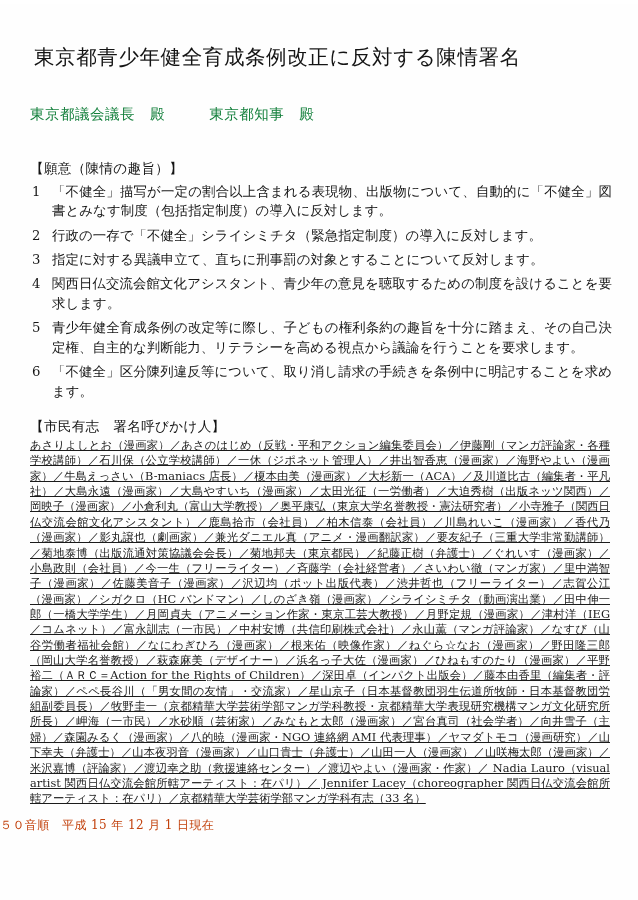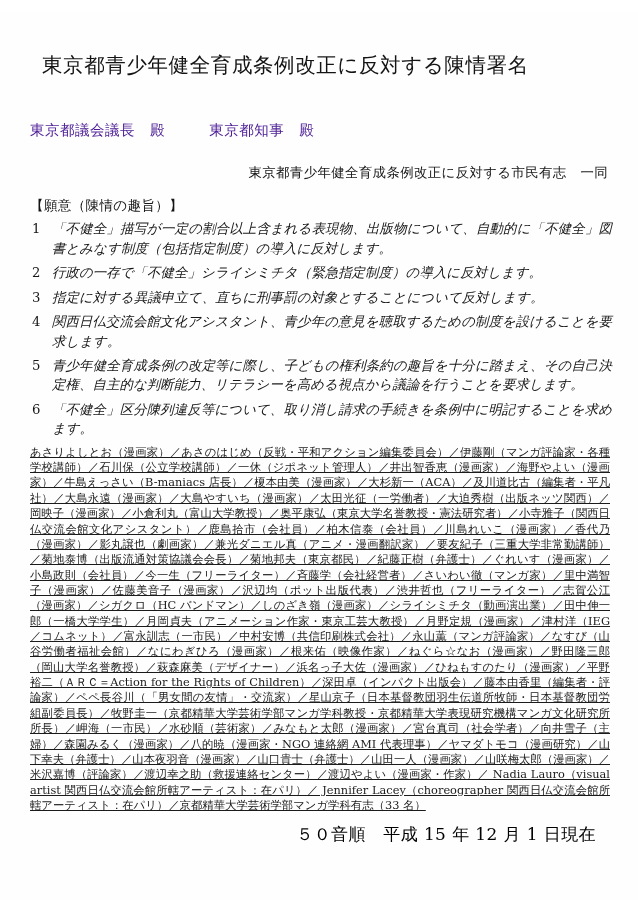--- a/index.html
+++ b/index.html
@@ -18,35 +18,35 @@
     position: relative;
     width: 638px;
     height: 900px;
     background: #fefefe;
     box-sizing: border-box;
     padding: 0;
   }
 
   
   .doc-title {
-    margin: 12px;
+    margin: 4px;
     padding: 40px 0 0 30px;
     font-size: 20.5px;
     font-weight: normal;
     letter-spacing: 0.6px;
     line-height: 1.3;
     color: #141414;
   }
 
   
   .addressees {
     padding: 30px 0 0 30px;
     font-size: 14.5px;
     letter-spacing: 0.5px;
-    color: #4c1d95;
+    color: #15803d;
   }
   .addressee-gap { display: inline-block; width: 34px; }
 
   
   .proposer {
     padding: 22px 30px 0 0;
     text-align: right;
     font-size: 13.4px;
     line-height: 1.62;
     letter-spacing: 0.4px;
@@ -79,21 +79,20 @@
     text-align: left;
     padding-left: 2px;
     box-sizing: border-box;
     font-size: 13.2px;
   }
   .demand-text {
     flex: 1 1 auto;
     text-align: justify;
     text-justify: inter-character;
     letter-spacing: 0.1px;
-    font-style: italic;
   }
 
   
   .signers-head {
     padding: 12px 0 1px 30px;
     font-size: 13.6px;
     letter-spacing: 0.3px;
     color: #141414;
   }
   .signers-body {
@@ -104,41 +103,40 @@
     text-justify: inter-character;
     letter-spacing: 0.02px;
     color: #1b1b1b;
     word-break: break-all;
     text-decoration: underline;
   }
 
   
   .footer-note {
     padding: 10px 42px 0 0;
-    text-align: right;
-    font-size: 17px;
+    text-align: left;
+    font-size: 12px;
     letter-spacing: 0.4px;
-    color: #000000;
+    color: #c2410c;
   }
 </style>
 </head>
 <body>
 
 <div class="page">
 
   <h1 class="doc-title">東京都青少年健全育成条例改正に反対する陳情署名</h1>
 
   <div class="addressees">
     <span>東京都議会議長　殿</span>
     <span class="addressee-gap"></span>
     <span>東京都知事　殿</span>
   </div>
 
   <div class="proposer">
-    <div>東京都青少年健全育成条例改正に反対する市民有志　一同</div>
   </div>
 
   <div class="section-head">【願意（陳情の趣旨）】</div>
 
   <div class="demands">
 
     <div class="demand">
       <span class="demand-num">1</span>
       <span class="demand-text">「不健全」描写が一定の割合以上含まれる表現物、出版物について、自動的に「不健全」図書とみなす制度（包括指定制度）の導入に反対します。</span>
     </div>
@@ -163,18 +161,19 @@
       <span class="demand-text">青少年健全育成条例の改定等に際し、子どもの権利条約の趣旨を十分に踏まえ、その自己決定権、自主的な判断能力、リテラシーを高める視点から議論を行うことを要求します。</span>
     </div>
 
     <div class="demand">
       <span class="demand-num">6</span>
       <span class="demand-text">「不健全」区分陳列違反等について、取り消し請求の手続きを条例中に明記することを求めます。</span>
     </div>
 
   </div>
 
+  <div class="signers-head">【市民有志　署名呼びかけ人】</div>
 
   <div class="signers-body">あさりよしとお（漫画家）／あさのはじめ（反戦・平和アクション編集委員会）／伊藤剛（マンガ評論家・各種学校講師）／石川保（公立学校講師）／一休（ジポネット管理人）／井出智香恵（漫画家）／海野やよい（漫画家）／牛島えっさい（B-maniacs 店長）／榎本由美（漫画家）／大杉新一（ACA）／及川道比古（編集者・平凡社）／大島永遠（漫画家）／大島やすいち（漫画家）／太田光征（一労働者）／大迫秀樹（出版ネッツ関西）／岡映子（漫画家）／小倉利丸（富山大学教授）／奥平康弘（東京大学名誉教授・憲法研究者）／小寺雅子（関西日仏交流会館文化アシスタント）／鹿島拾市（会社員）／柏木信泰（会社員）／川島れいこ（漫画家）／香代乃（漫画家）／影丸譲也（劇画家）／兼光ダニエル真（アニメ・漫画翻訳家）／要友紀子（三重大学非常勤講師）／菊地泰博（出版流通対策協議会会長）／菊地邦夫（東京都民）／紀藤正樹（弁護士）／ぐれいす（漫画家）／小島政則（会社員）／今一生（フリーライター）／斉藤学（会社経営者）／さいわい徹（マンガ家）／里中満智子（漫画家）／佐藤美音子（漫画家）／沢辺均（ポット出版代表）／渋井哲也（フリーライター）／志賀公江（漫画家）／シガクロ（HC バンドマン）／しのざき嶺（漫画家）／シライシミチタ（動画演出業）／田中伸一郎（一橋大学学生）／月岡貞夫（アニメーション作家・東京工芸大教授）／月野定規（漫画家）／津村洋（IEG ／コムネット）／富永訓志（一市民）／中村安博（共信印刷株式会社）／永山薫（マンガ評論家）／なすび（山谷労働者福祉会館）／なにわぎひろ（漫画家）／根来佑（映像作家）／ねぐら☆なお（漫画家）／野田隆三郎（岡山大学名誉教授）／萩森麻美（デザイナー）／浜名っ子大佐（漫画家）／ひねもすのたり（漫画家）／平野裕二（ＡＲＣ＝Action for the Rights of Children）／深田卓（インパクト出版会）／藤本由香里（編集者・評論家）／ペペ長谷川（「男女間の友情」・交流家）／星山京子（日本基督教団羽生伝道所牧師・日本基督教団労組副委員長）／牧野圭一（京都精華大学芸術学部マンガ学科教授・京都精華大学表現研究機構マンガ文化研究所所長）／岬海（一市民）／水砂順（芸術家）／みなもと太郎（漫画家）／宮台真司（社会学者）／向井雪子（主婦）／森園みるく（漫画家）／八的暁（漫画家・NGO 連絡網 AMI 代表理事）／ヤマダトモコ（漫画研究）／山下幸夫（弁護士）／山本夜羽音（漫画家）／山口貴士（弁護士）／山田一人（漫画家）／山咲梅太郎（漫画家）／米沢嘉博（評論家）／渡辺幸之助（救援連絡センター）／渡辺やよい（漫画家・作家）／ Nadia Lauro（visual artist 関西日仏交流会館所轄アーティスト：在パリ）／ Jennifer Lacey（choreographer 関西日仏交流会館所轄アーティスト：在パリ）／京都精華大学芸術学部マンガ学科有志（33 名）</div>
 
   <div class="footer-note">５０音順　平成 15 年 12 月 1 日現在</div>
 
 </div>
 
 </body></html>

